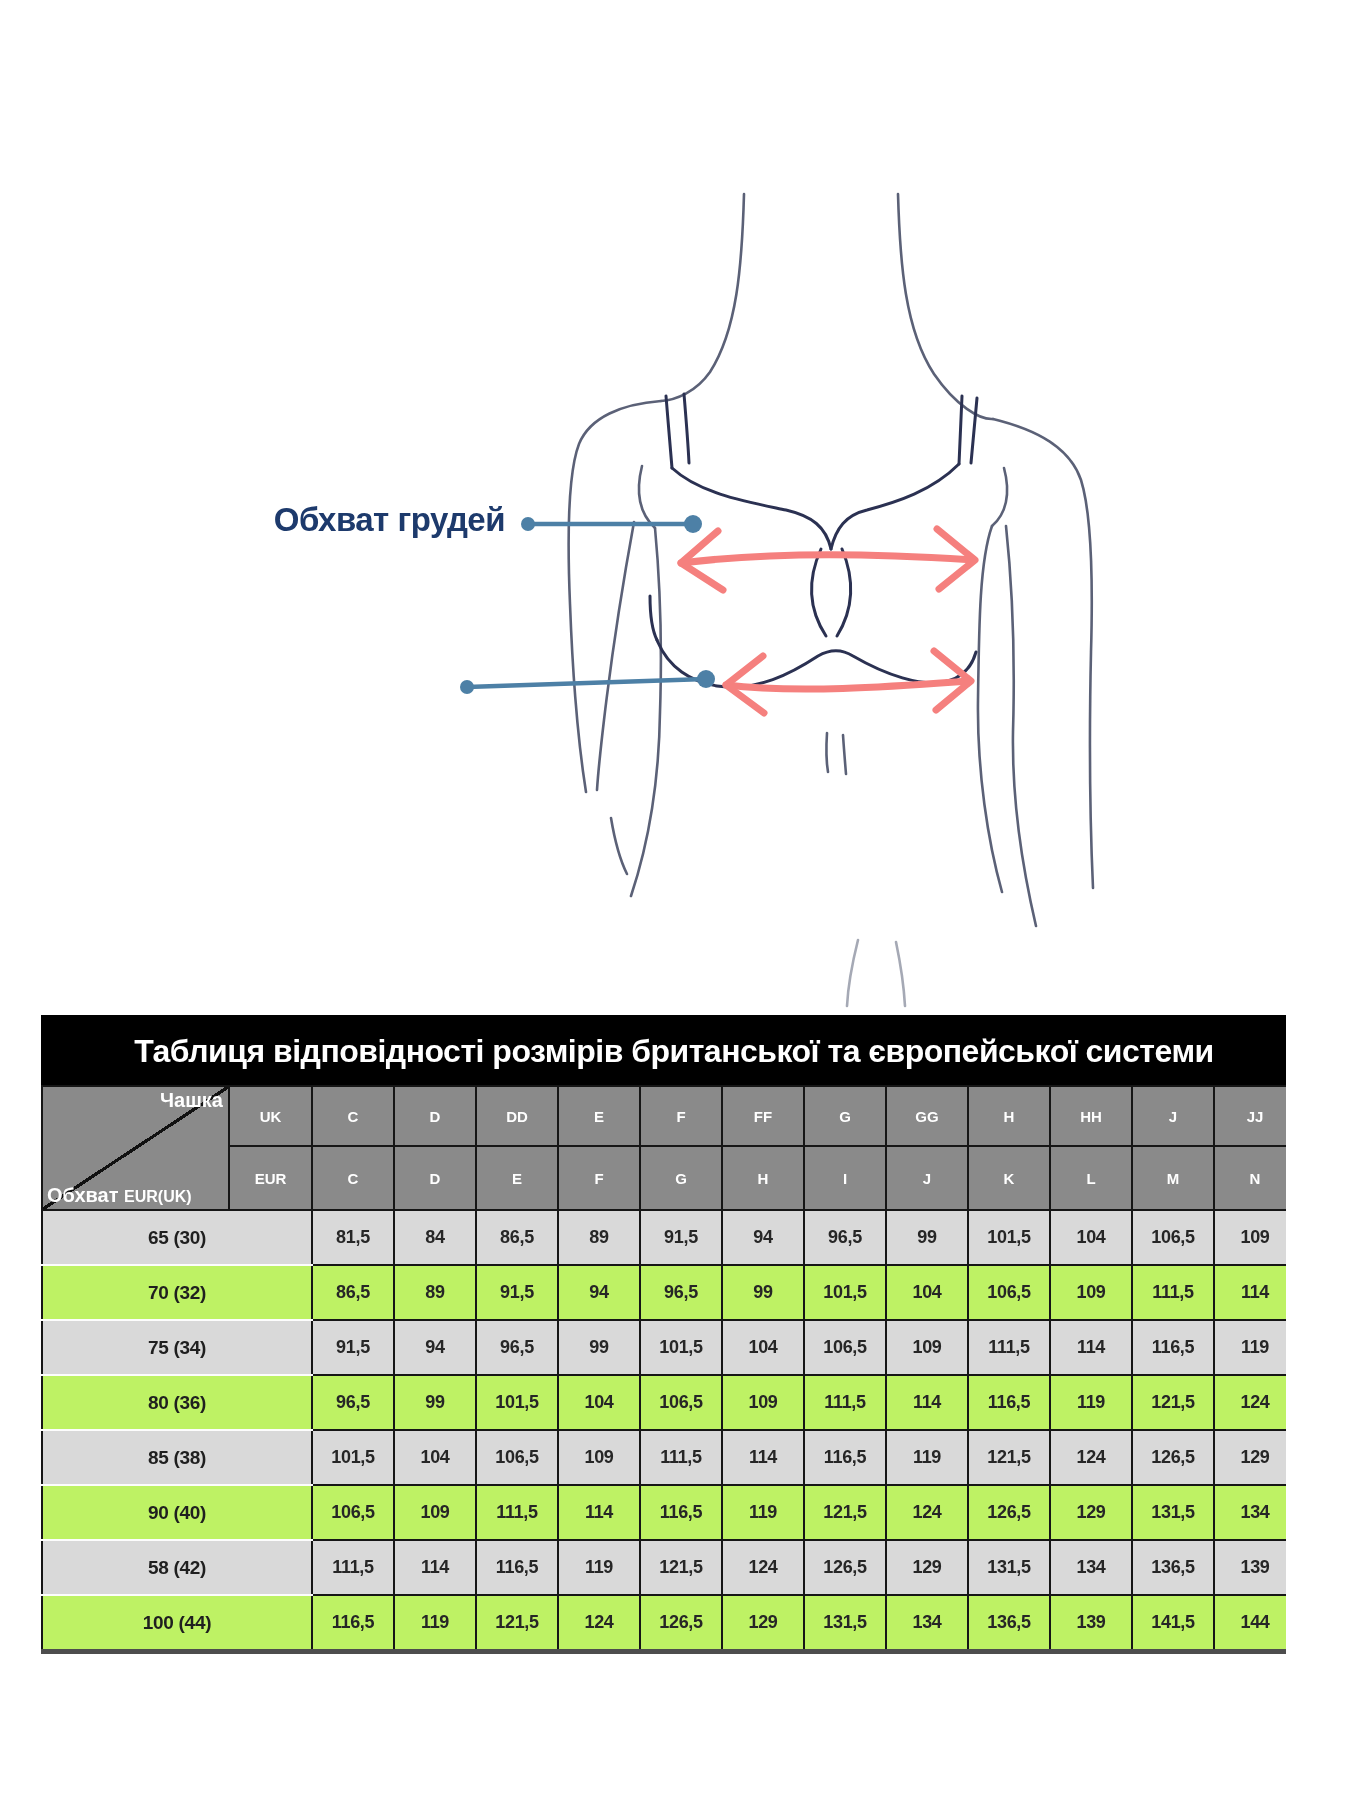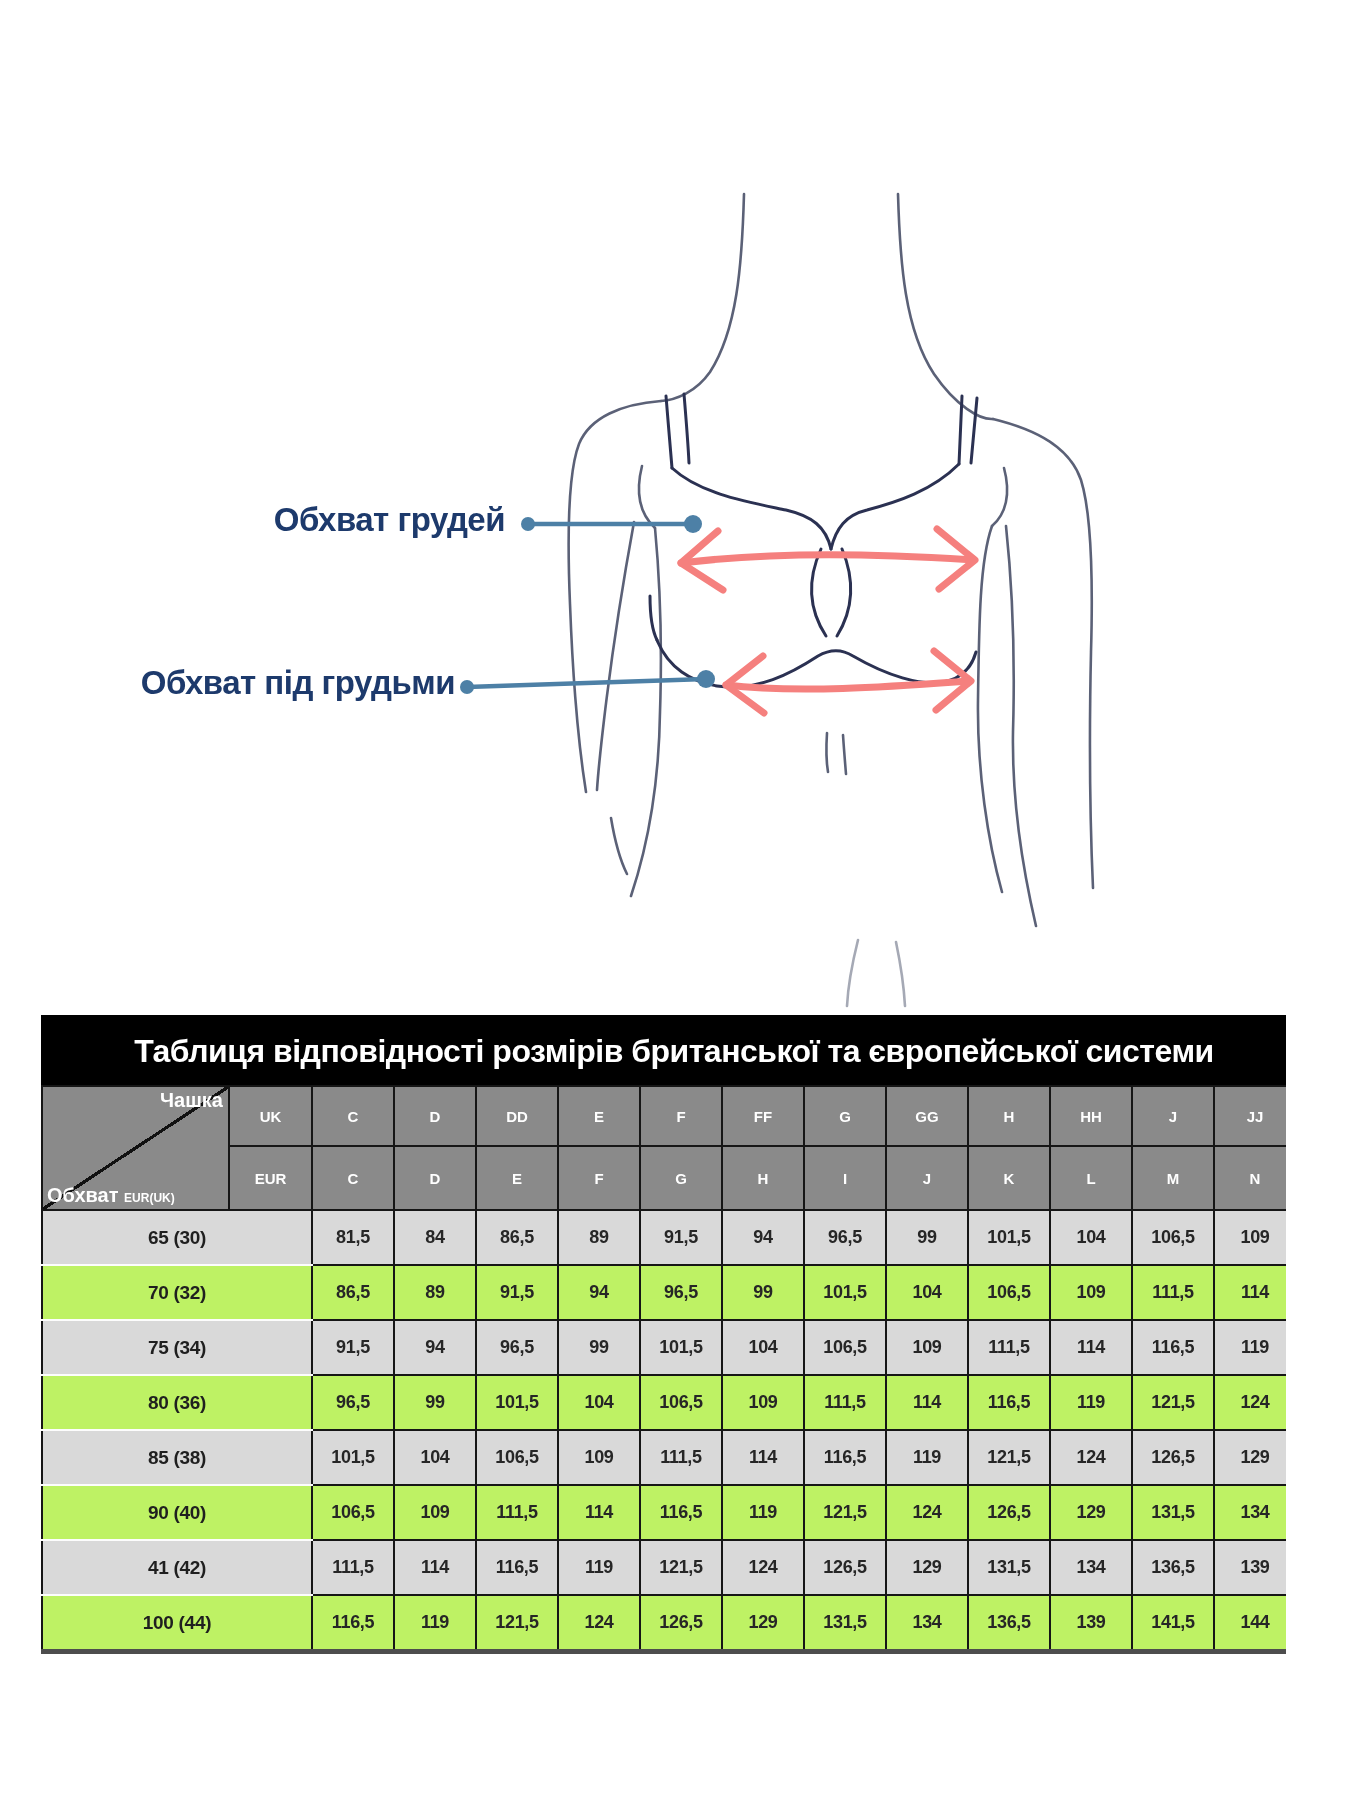--- a/index.html
+++ b/index.html
@@ -42,21 +42,21 @@
       #8a8a8a;
     position:relative;padding:12px;
   }
   .corner-top-right{
     position:absolute;top:2px;right:5px;color:#fff;font-weight:700;font-size:20px;
   }
   .corner-bottom-left{
     position:absolute;bottom:2px;left:4px;color:#fff;font-weight:700;font-size:20px;
     white-space:nowrap;
   }
-  .corner-bottom-left small{font-size:12px;font-weight:700;}
+  .corner-bottom-left small{font-size:16px;font-weight:700;}
   #size-grid td.band{
     font-size:19px;font-weight:600;color:#1f1f1f;
     border-top:2px solid #d946ef;border-bottom:2px solid #fdfdfd;
     border-left:2px solid #161616;letter-spacing:-0.3px;
   }
   #size-grid td.val{
     font-size:18px;font-weight:600;color:#262626;letter-spacing:-0.3px;height:51px;
   }
   #size-grid tr.r-gray td{background:#d9d9d9;}
   #size-grid tr.r-white td{background:#bef264;}
@@ -116,21 +116,20 @@
       <circle cx="693" cy="524" r="9" stroke="none"></circle>
     </g>
     <g stroke="#4d80a6" fill="#4d80a6">
       <line x1="467" y1="687" x2="706" y2="679" stroke-width="4.5"></line>
       <circle cx="467" cy="687" r="7" stroke="none"></circle>
       <circle cx="706" cy="679" r="9" stroke="none"></circle>
     </g>
   </svg>
 
   <div id="bust-label" class="diagram-label">Обхват грудей</div>
-  <div id="underbust-label" class="diagram-label">Обхват під грудьми</div>
 
   <div id="size-table-wrap">
     <div id="table-title">Таблиця відповідності розмірів британської та європейської системи</div>
     <table id="size-grid">
       <colgroup>
         <col style="width:187px">
           <col style="width:83px">
         <col span="12" style="width:82px">
       </colgroup>
       <tbody>
@@ -252,21 +251,21 @@
             <td class="val">116,5</td>
             <td class="val">119</td>
             <td class="val">121,5</td>
             <td class="val">124</td>
             <td class="val">126,5</td>
             <td class="val">129</td>
             <td class="val">131,5</td>
             <td class="val">134</td>
           </tr>
           <tr class="r-gray">
-            <td class="band" colspan="2">41 (42)</td>
+            <td class="band" colspan="2">58 (42)</td>
             <td class="val">111,5</td>
             <td class="val">114</td>
             <td class="val">116,5</td>
             <td class="val">119</td>
             <td class="val">121,5</td>
             <td class="val">124</td>
             <td class="val">126,5</td>
             <td class="val">129</td>
             <td class="val">131,5</td>
             <td class="val">134</td>

